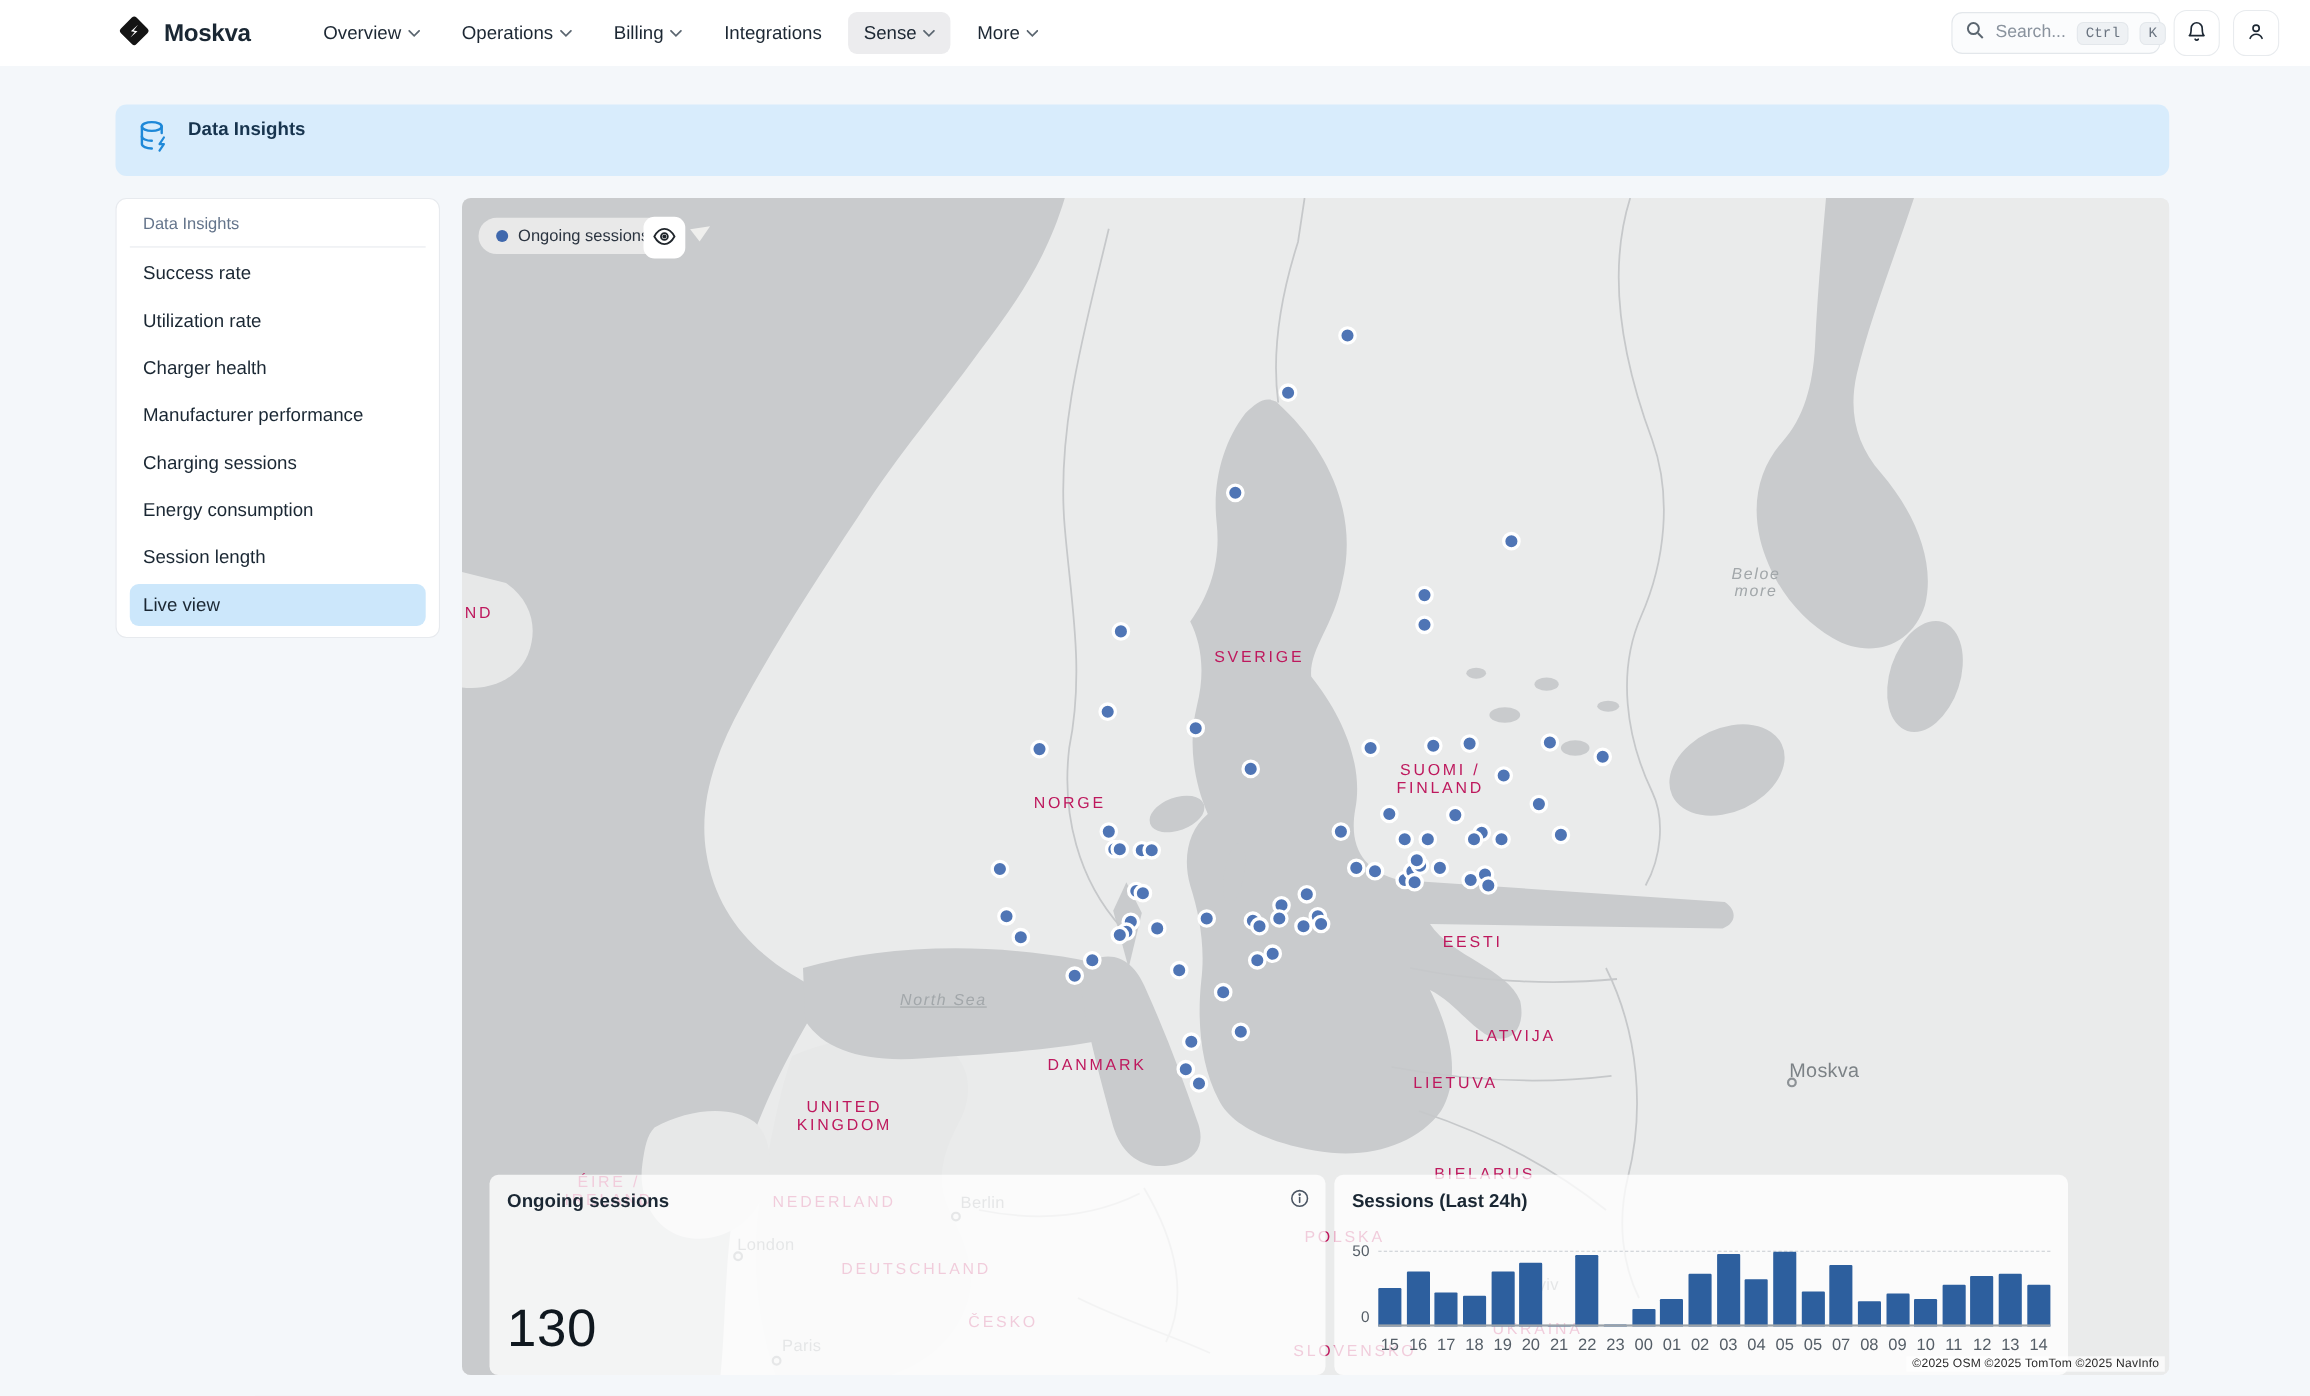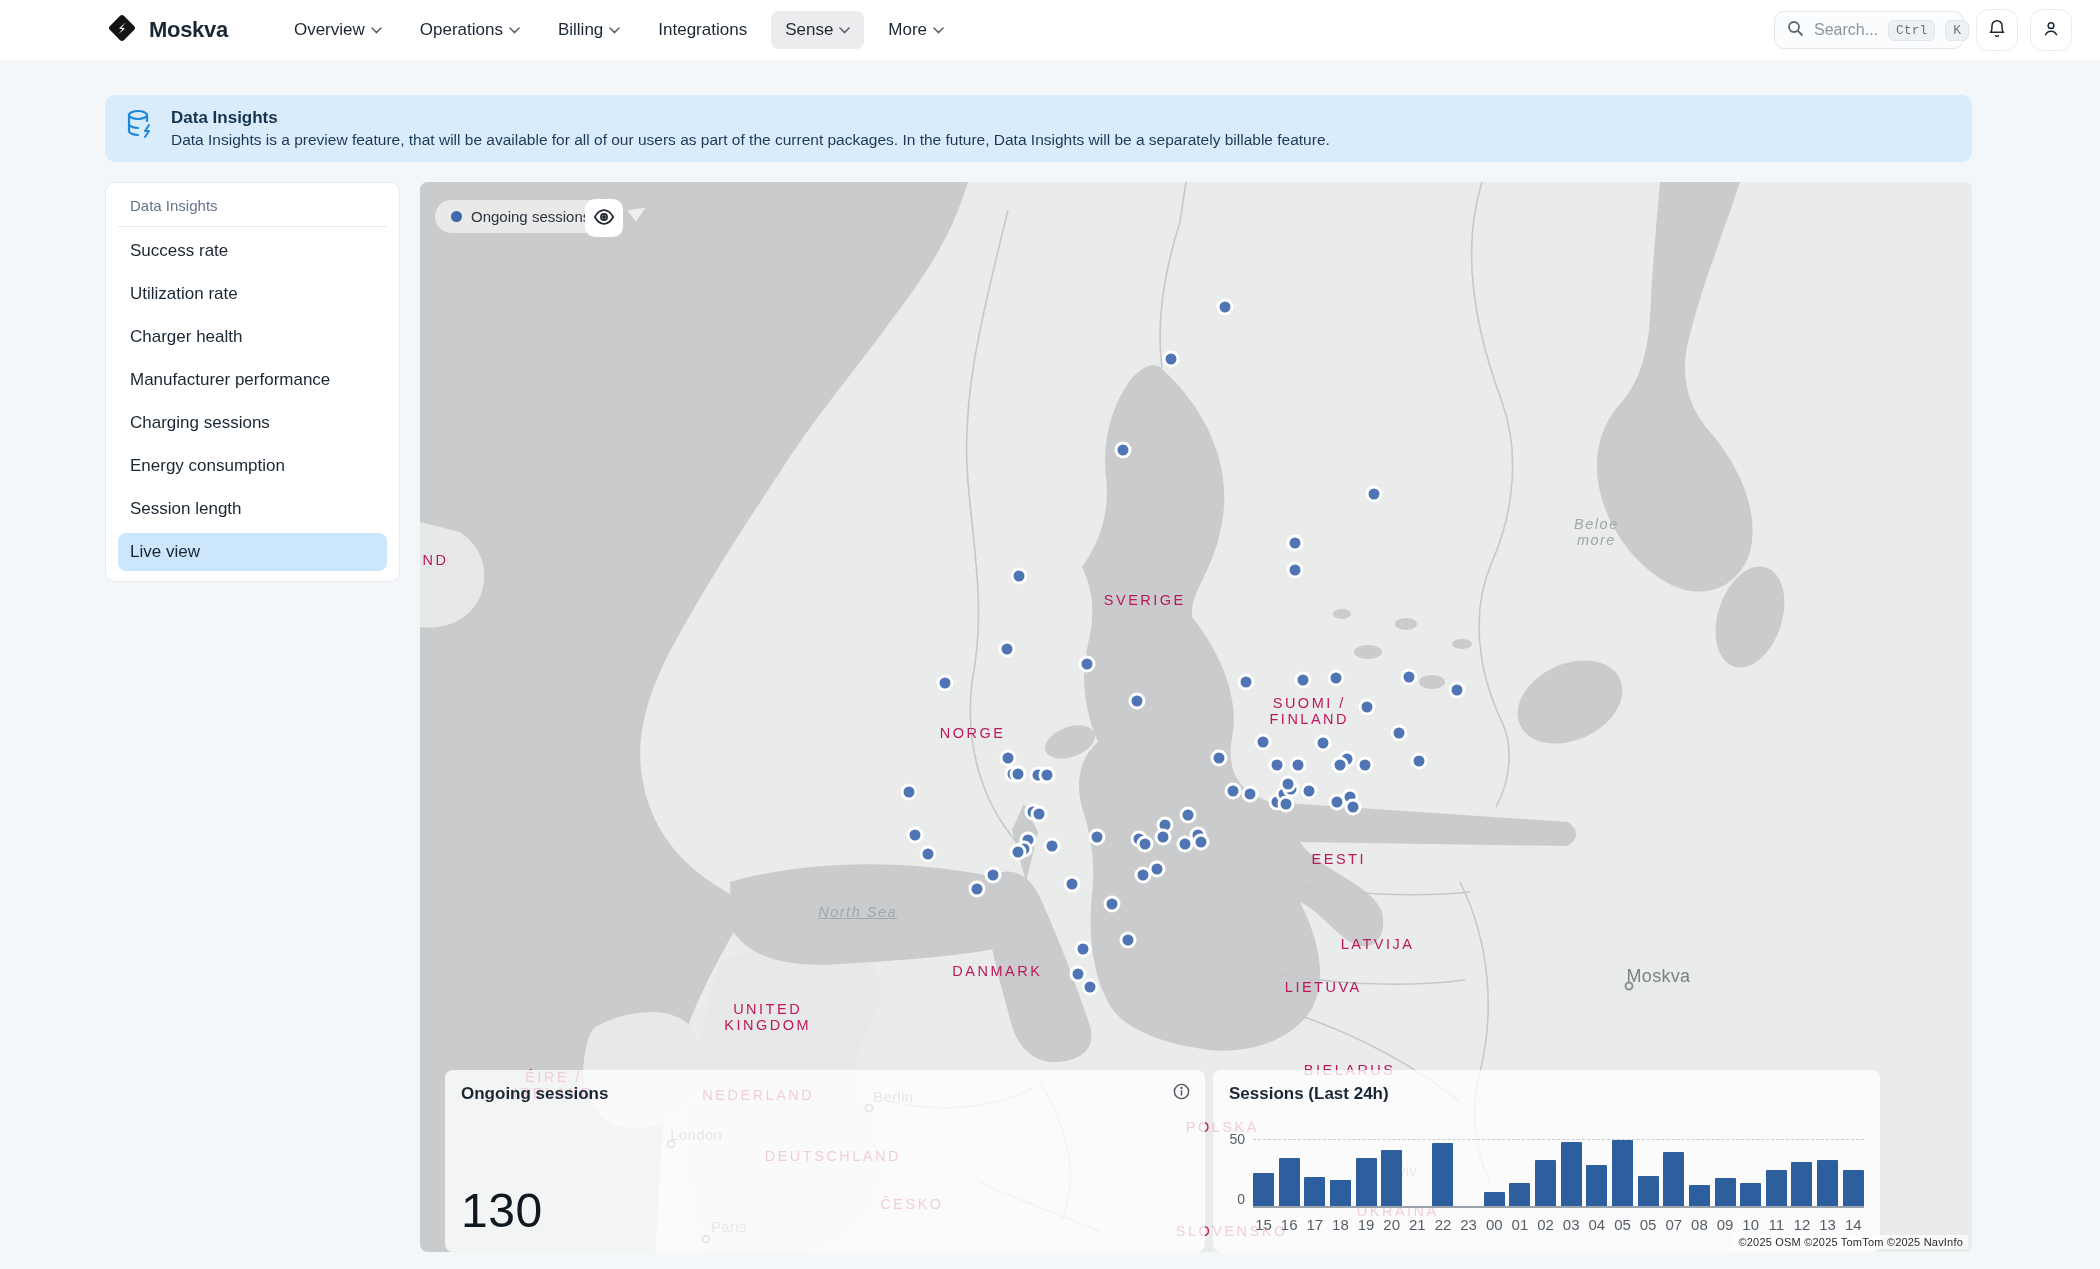--- a/index.html
+++ b/index.html
@@ -169,21 +169,20 @@
     <svg width="30" height="34" viewBox="0 0 30 34" fill="none" stroke="#1e88d8" stroke-width="2.2" stroke-linecap="round" stroke-linejoin="round">
       <ellipse cx="13" cy="7" rx="9" ry="4"></ellipse>
       <path d="M4 7 v9 c0 2.2 4 4 9 4"></path>
       <path d="M22 7 v6"></path>
       <path d="M4 16 v7 c0 2.2 4 4 9 4"></path>
       <path d="M24 17 l-4 6 h4 l-4 6" stroke-width="2"></path>
     </svg>
   </span>
   <div>
     <div class="banner-title">Data Insights</div>
-    <div class="banner-body">Data Insights is a preview feature, that will be available for all of our users as part of the current packages. In the future, Data Insights will be a separately billable feature.</div>
   </div>
 </div>
 
 <div class="content">
   <aside class="sidebar">
     <div class="sidebar-header">Data Insights</div>
     <div id="side-items">
         <div class="side-item">Success rate</div>
         <div class="side-item">Utilization rate</div>
         <div class="side-item">Charger health</div>

